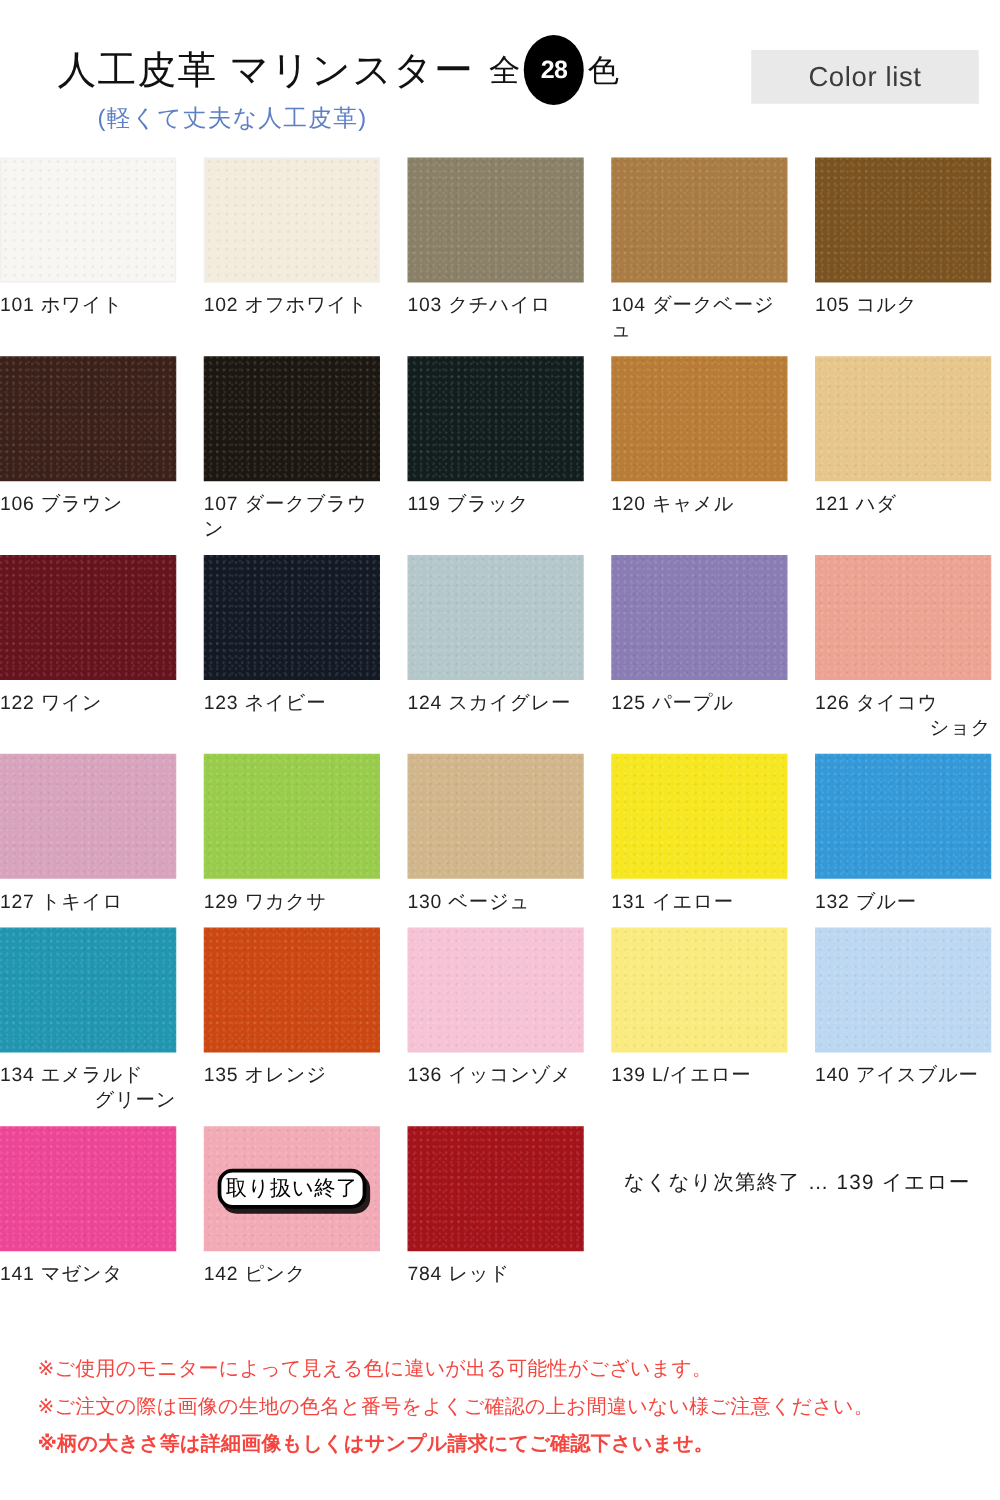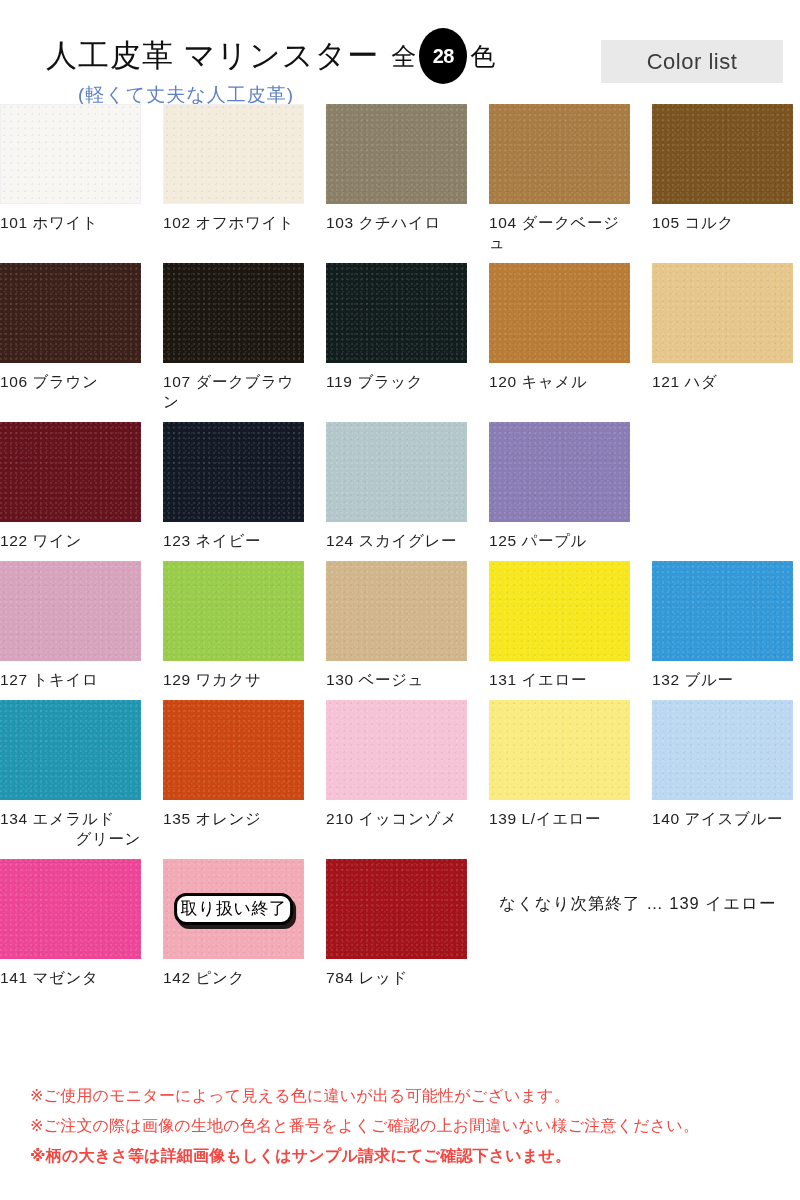--- a/index.html
+++ b/index.html
@@ -13,21 +13,21 @@
     height: 1200px;
     overflow: hidden;
     font-family: "Liberation Sans", "DejaVu Sans", sans-serif;
     color: #1a1a1a;
     position: relative;
   }
 
   
   .header {
     position: relative;
-    height: 104px;
+    height: 126px;
     text-decoration: underline;
   }
   .title-row {
     position: absolute;
     left: 46px;
     top: 28px;
     display: flex;
     align-items: center;
     white-space: nowrap;
   }
@@ -240,20 +240,24 @@
         <div class="caption"><span>123 ネイビー</span></div>
       </div>
       <div class="cell">
         <div class="swatch" style="background-color: rgb(180, 200, 203);"></div>
         <div class="caption"><span>124 スカイグレー</span></div>
       </div>
       <div class="cell">
         <div class="swatch" style="background-color: rgb(138, 124, 180);"></div>
         <div class="caption"><span>125 パープル</span></div>
       </div>
+      <div class="cell">
+        <div class="swatch" style="background-color: rgb(237, 163, 146);"></div>
+        <div class="caption wrap2"><span>126 タイコウ</span><span class="l2">ショク</span></div>
+      </div>
     </div>
     <div class="row">
       <div class="cell">
         <div class="swatch" style="background-color: rgb(216, 163, 189);"></div>
         <div class="caption"><span>127 トキイロ</span></div>
       </div>
       <div class="cell">
         <div class="swatch" style="background-color: rgb(153, 204, 74);"></div>
         <div class="caption"><span>129 ワカクサ</span></div>
       </div>
@@ -274,21 +278,21 @@
       <div class="cell">
         <div class="swatch" style="background-color: rgb(33, 150, 176);"></div>
         <div class="caption wrap2"><span>134 エメラルド</span><span class="l2">グリーン</span></div>
       </div>
       <div class="cell">
         <div class="swatch" style="background-color: rgb(204, 71, 17);"></div>
         <div class="caption"><span>135 オレンジ</span></div>
       </div>
       <div class="cell">
         <div class="swatch" style="background-color: rgb(246, 194, 214);"></div>
-        <div class="caption"><span>210 イッコンゾメ</span></div>
+        <div class="caption"><span>136 イッコンゾメ</span></div>
       </div>
       <div class="cell">
         <div class="swatch" style="background-color: rgb(250, 235, 126);"></div>
         <div class="caption"><span>139 L/イエロー</span></div>
       </div>
       <div class="cell">
         <div class="swatch" style="background-color: rgb(188, 215, 242);"></div>
         <div class="caption"><span>140 アイスブルー</span></div>
       </div>
     </div>

